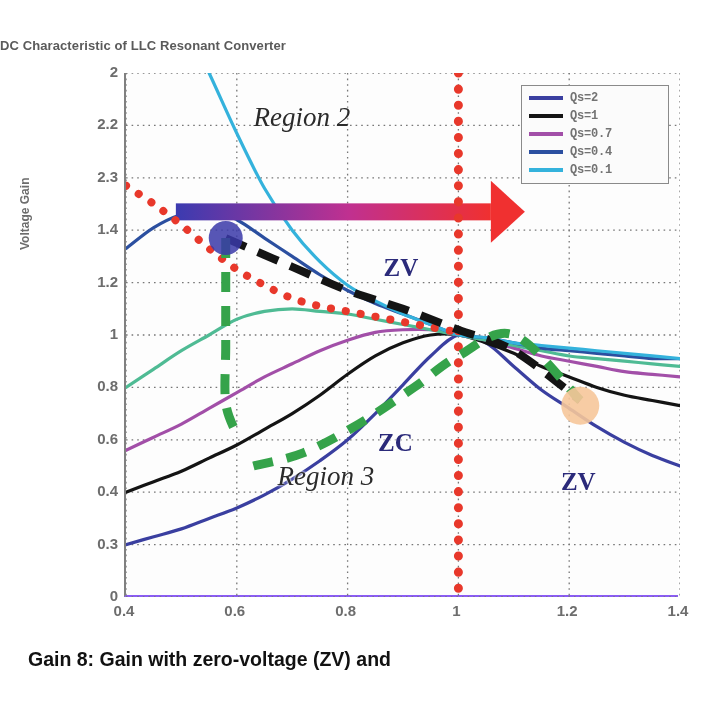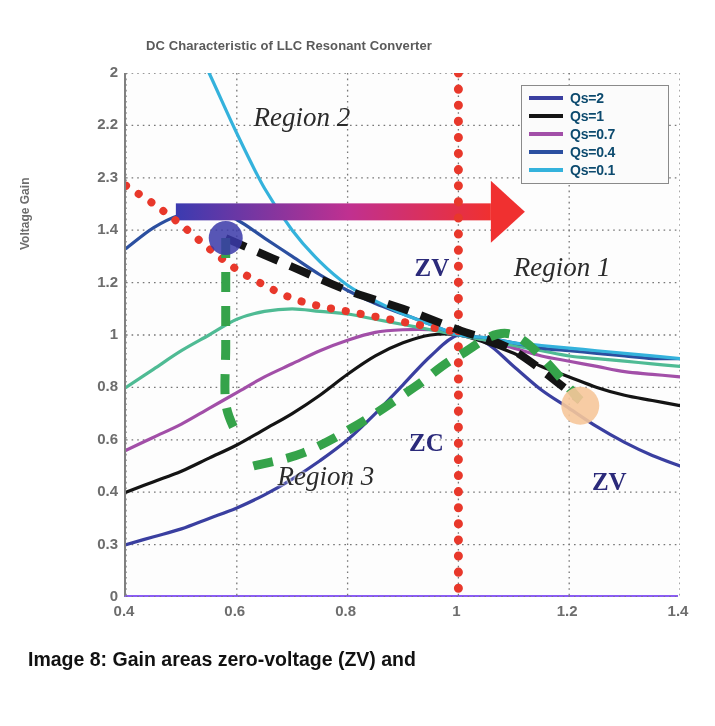--- a/index.html
+++ b/index.html
@@ -9,21 +9,21 @@
     font-family:"Liberation Sans", sans-serif;
     overflow:hidden;
   }
   #root{position:relative;width:715px;height:726px;}
 
   
   #figure{position:absolute;left:0;top:0;width:715px;height:635px;}
 
   #chart-title{
     position:absolute;left:0;top:38px;width:578px;
-    text-align:center;
+    text-align:left;
     font-size:13px;font-weight:600;color:#5a5a5a;
     letter-spacing:.1px;
     font-family:"Liberation Sans", sans-serif;
   }
 
   #plot{
     position:absolute;
     left:124px;top:73px;
     width:554px;height:524px;
     box-sizing:border-box;
@@ -62,21 +62,20 @@
     text-shadow:0 0 3px #ffffff,0 0 3px #ffffff;
   }
   .switch-label{
     position:absolute;
     font-family:"Liberation Serif", serif;
     font-weight:bold;
     font-size:25px;
     color:#2b2a7a;
     white-space:nowrap;
     text-shadow:0 0 3px #ffffff,0 0 3px #ffffff;
-    margin-left:31px;
   }
 
   
   #legend{
     position:absolute;
     left:521px;top:85px;
     width:148px;
     background:#fbfbfb;
     border:1.5px solid #8a8a8a;
     padding:3px 4px 4px 4px;
@@ -86,22 +85,22 @@
     display:flex;align-items:center;
     height:18px;
   }
   .legend-swatch{
     width:34px;height:0;
     border-top:4px solid #000;
     margin:0 7px 0 3px;
     flex:0 0 auto;
   }
   .legend-text{
-    font-size:14px;font-weight:700;color:#0c4a6e;
-    font-family:Liberation Sans, sans-serif;
+    font-size:12px;font-weight:700;color:#737373;
+    font-family:Liberation Mono, monospace;
     letter-spacing:-.2px;
   }
 
   
   #caption{
     position:absolute;left:28px;top:645px;width:640px;
     font-size:19.5px;line-height:29px;
     color:#111111;font-weight:600;
     font-family:"Liberation Sans", sans-serif;
   }
@@ -189,21 +188,20 @@
             <line x1="332.40000000000003" y1="0" x2="332.40000000000003" y2="524" stroke="#e8382b" stroke-width="9" stroke-linecap="round" stroke-dasharray="0.1 16"></line>
             <path d="M99.72,165.06C110.80,169.86 145.89,185.15 166.20,193.88C186.51,202.61 203.13,210.47 221.60,217.46C240.07,224.45 258.53,229.25 277.00,235.80C295.47,242.35 313.93,249.77 332.40,256.76C350.87,263.75 367.49,265.93 387.80,277.72C408.11,289.51 443.20,319.20 454.28,327.50" fill="none" stroke="#141414" stroke-width="8" stroke-linecap="butt" stroke-dasharray="22 13"></path>
             <path d="M99.72,165.06C99.72,168.99 99.72,177.72 99.72,188.64C99.72,199.56 99.72,216.15 99.72,230.56C99.72,244.97 99.72,258.51 99.72,275.10C99.72,291.69 97.87,315.71 99.72,330.12C101.57,344.53 108.95,356.32 110.80,361.56" fill="none" stroke="#35a34a" stroke-width="9" stroke-linecap="butt" stroke-dasharray="20 14"></path>
             <path d="M127.42,393.00C135.73,390.82 159.74,386.89 177.28,379.90C194.82,372.91 214.21,362.00 232.68,351.08C251.15,340.16 271.46,325.75 288.08,314.40C304.70,303.05 315.78,291.69 332.40,282.96C349.02,274.23 367.49,254.58 387.80,262.00C408.11,269.42 443.20,316.58 454.28,327.50" fill="none" stroke="#35a34a" stroke-width="9" stroke-linecap="butt" stroke-dasharray="20 14"></path>
             <circle cx="99.71999999999998" cy="165.05999999999995" r="17" fill="#3a38a8" opacity="0.85"></circle>
             <circle cx="454.28000000000003" cy="332.74" r="19" fill="#f6c79a" opacity="0.9"></circle>
           </g>
       </svg>
 
       <div class="region-label" id="lbl-region2" style="left: 127.42px; top: 29.16px;">Region 2</div>
-      <div class="region-label" id="lbl-region1" style="left: 387.8px; top: 178.5px;">Region 1</div>
       <div class="region-label" id="lbl-region3" style="left: 127.42px; top: 388.1px; margin-left: 24px;">Region 3</div>
       <div class="switch-label" id="lbl-zv-up" style="left: 257.61px; top: 180.5px;">ZV</div>
       <div class="switch-label" id="lbl-zv-low" style="left: 434.89px; top: 395.34px;">ZV</div>
       <div class="switch-label" id="lbl-zc" style="left: 252.07px; top: 356.04px;">ZC</div>
     </div>
 
     <div id="legend">
         <div class="legend-row">
           <span class="legend-swatch" style="border-top-color: rgb(58, 63, 160);"></span>
           <span class="legend-text">Qs=2</span>
@@ -221,15 +219,15 @@
           <span class="legend-text">Qs=0.4</span>
         </div>
         <div class="legend-row">
           <span class="legend-swatch" style="border-top-color: rgb(52, 178, 220);"></span>
           <span class="legend-text">Qs=0.1</span>
         </div>
       </div>
   </div>
 
   <div id="caption">
-    <div>Image 8: Gain areas zero-voltage (ZV) and</div>
+    <div>Gain 8: Gain with zero-voltage (ZV) and</div>
   </div>
 </div>
 
 </body></html>

